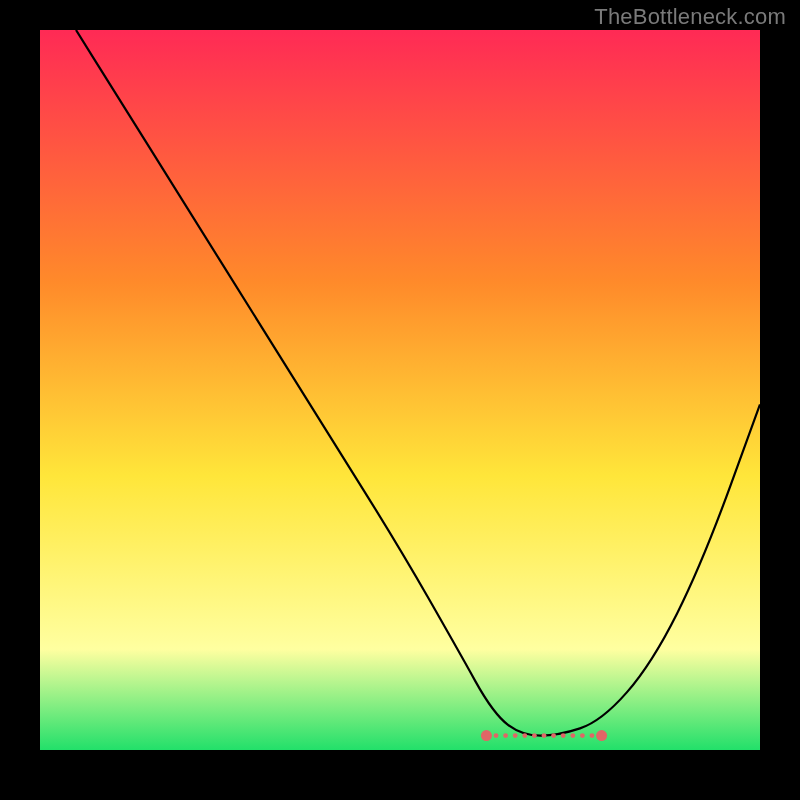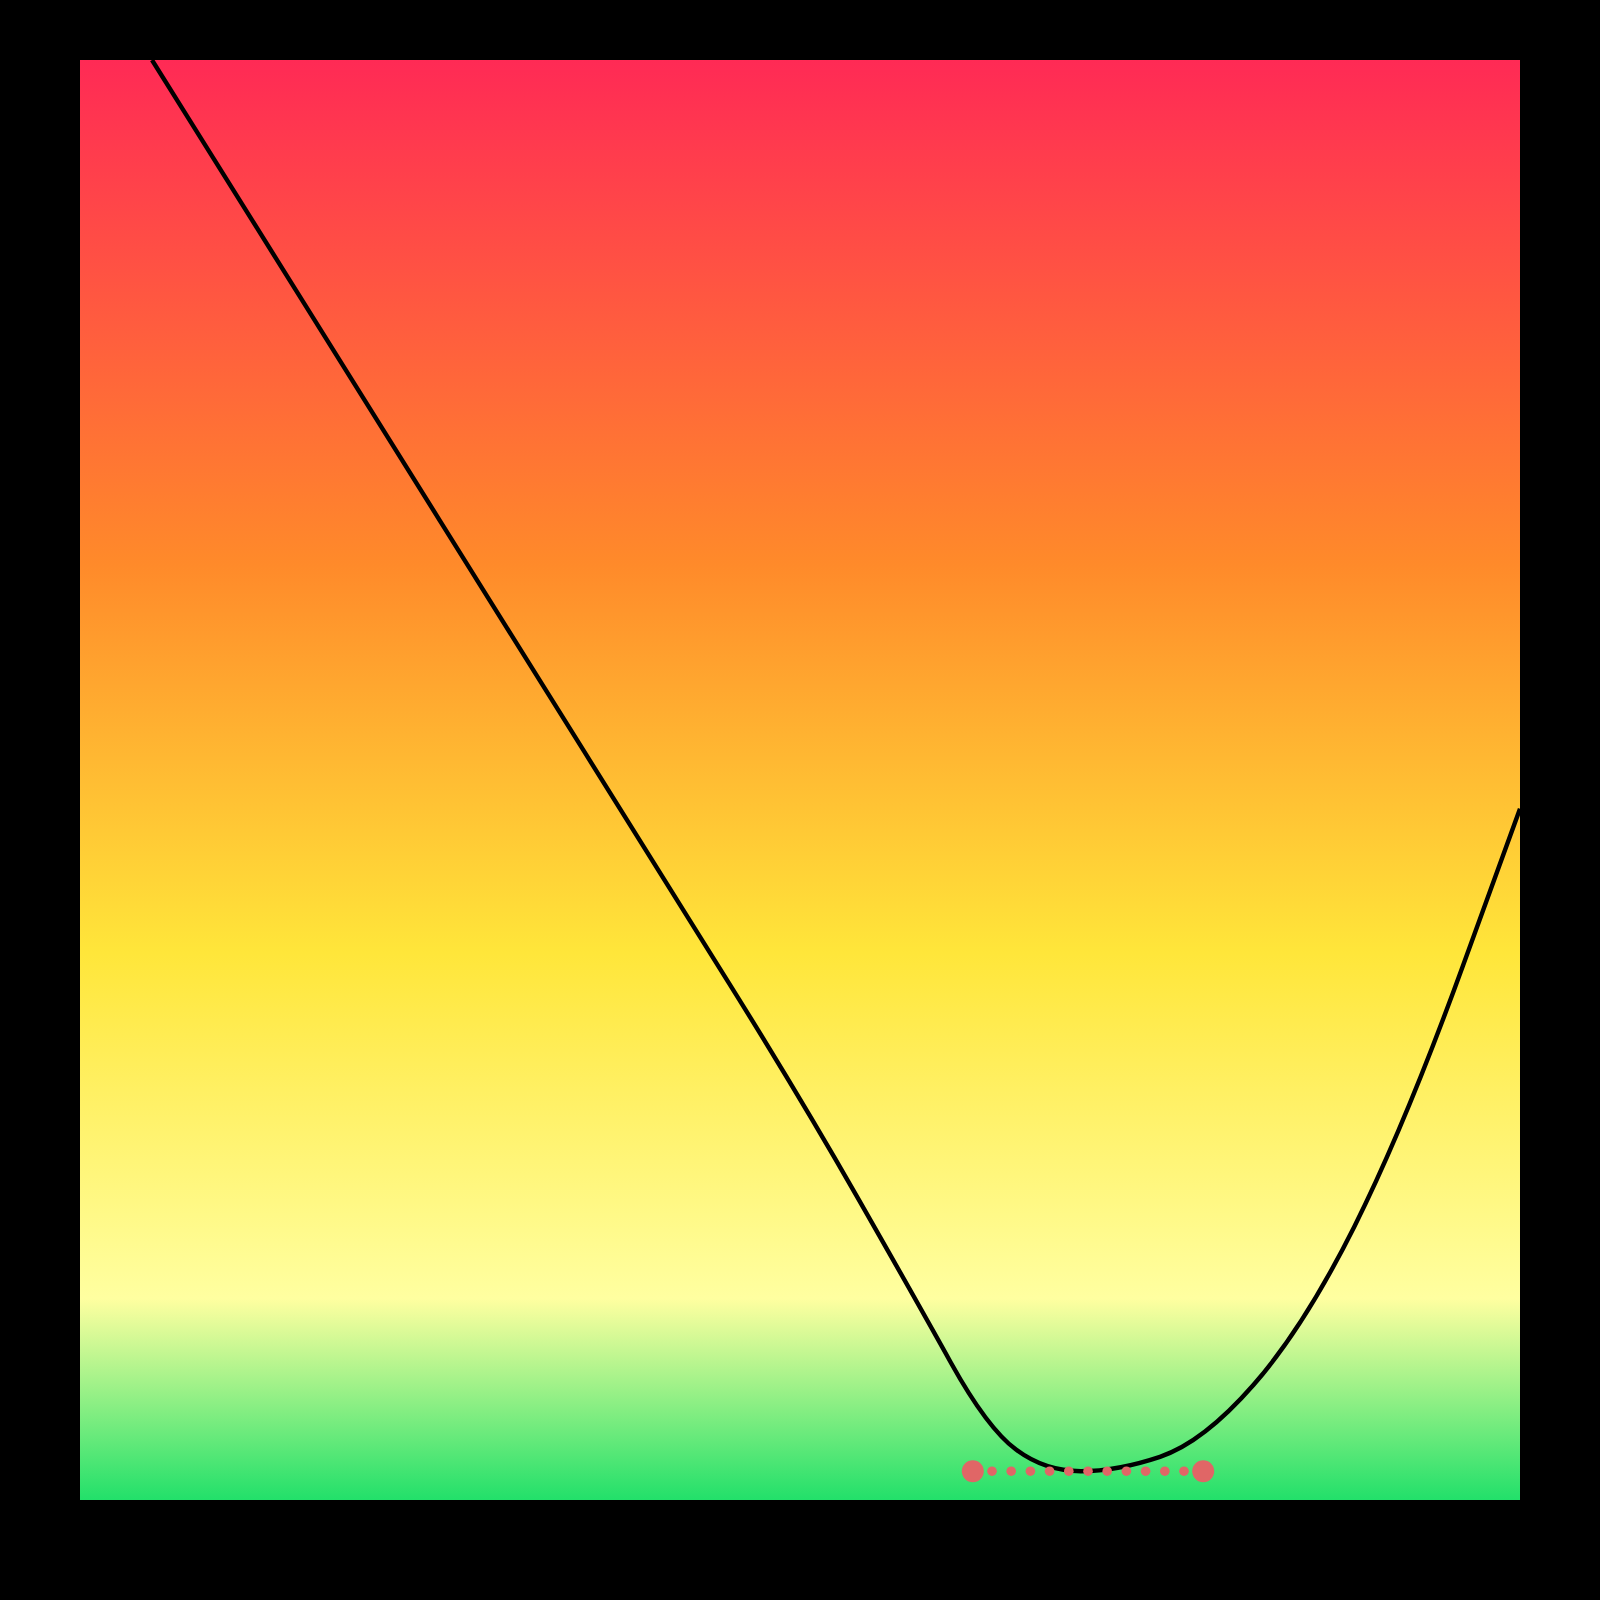--- a/index.html
+++ b/index.html
@@ -71,13 +71,14 @@
           <circle cx="504" cy="705.6" r="2.4" fill="#e06666"></circle>
           <circle cx="513.6" cy="705.6" r="2.4" fill="#e06666"></circle>
           <circle cx="523.2" cy="705.6" r="2.4" fill="#e06666"></circle>
           <circle cx="532.8" cy="705.6" r="2.4" fill="#e06666"></circle>
           <circle cx="542.4" cy="705.6" r="2.4" fill="#e06666"></circle>
           <circle cx="552" cy="705.6" r="2.4" fill="#e06666"></circle>
         </g>
     </svg>
   </div>
 
+  <div class="watermark">TheBottleneck.com</div>
 </div>
 
 </body></html>

